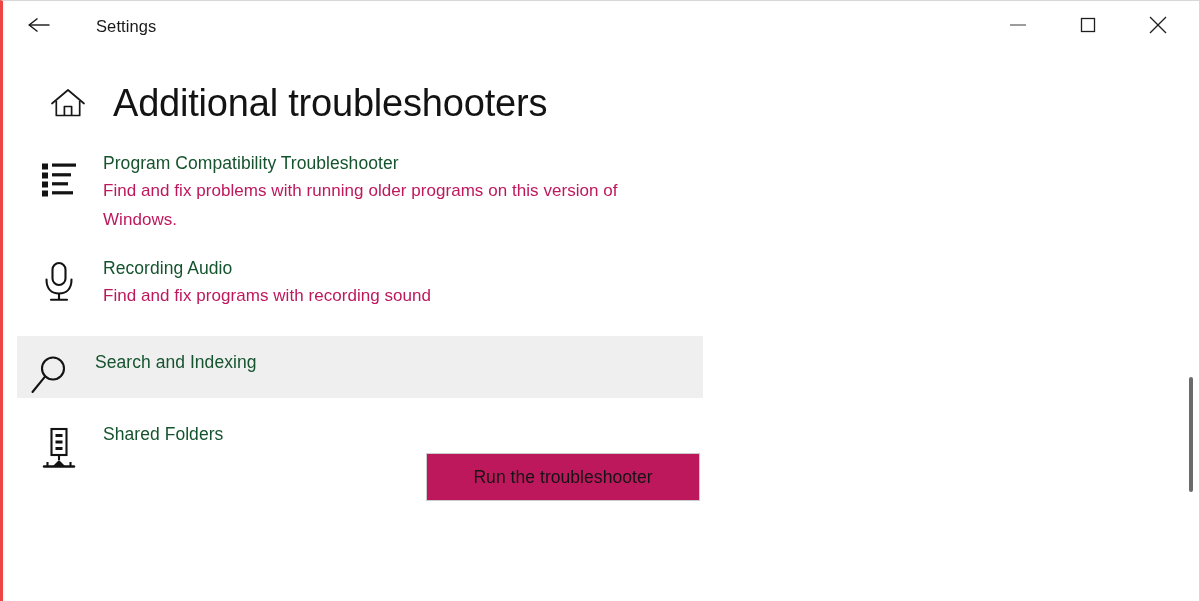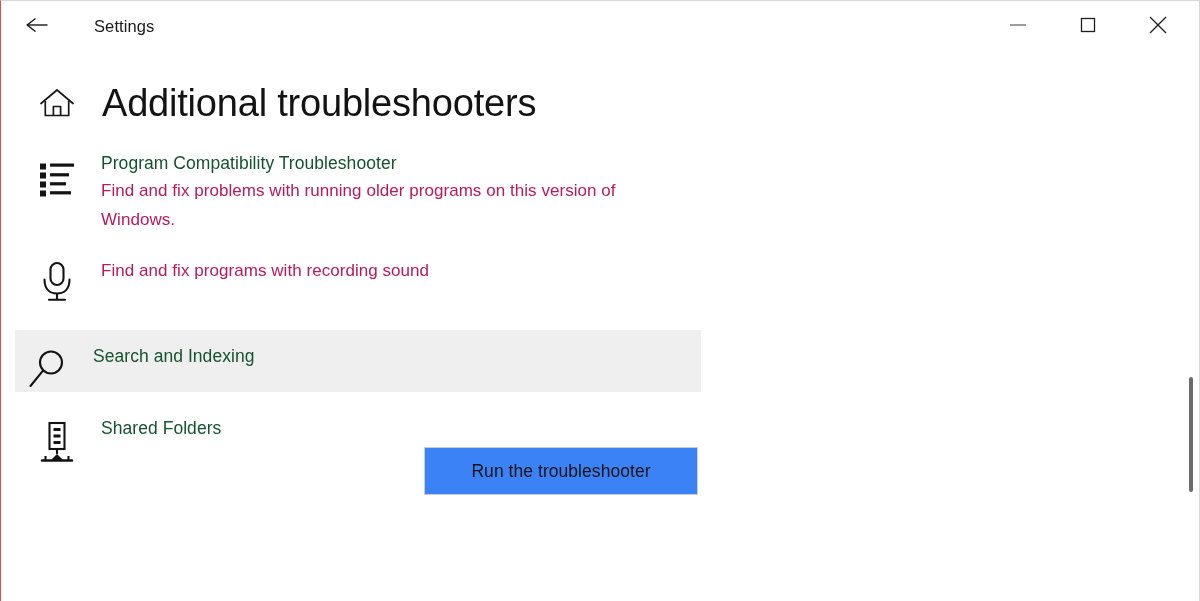--- a/index.html
+++ b/index.html
@@ -15,21 +15,21 @@
     color: #000000;
     overflow: hidden;
     position: relative;
   }
 
   
   #app-window {
     position: absolute;
     inset: 0;
     background: #ffffff;
-    border-left: 1px solid #ef4444;
+    border-left: 3px solid #ef4444;
     border-top: 1px solid #d8d8d8;
     border-right: 1px solid #d8d8d8;
     overflow: hidden;
   }
 
   
   #title-bar {
     position: absolute;
     top: 0; left: 0; right: 0;
     height: 54px;
@@ -94,20 +94,21 @@
     background: #ffffff;
   }
 
   #page-header {
     position: absolute;
     top: 20px;
     left: 0;
     display: flex;
     align-items: center;
     height: 56px;
+    padding-left: 9px;
   }
   #home-icon {
     width: 46px;
     height: 46px;
     margin-left: 33px;
     display: flex;
     align-items: center;
     justify-content: center;
   }
   #page-title {
@@ -190,21 +191,21 @@
     margin-top: 24px;
   }
   #ts-item-shared .ts-icon { padding-top: 5px; }
 
   #run-troubleshooter-button {
     position: absolute;
     left: 409px;
     top: 117px;
     width: 274px;
     height: 48px;
-    background: #3b82f6;
+    background: #be185d;
     border: 1px solid #cccccc;
     color: #141414;
     font-family: "Liberation Sans", sans-serif;
     font-size: 17.5px;
     letter-spacing: 0.05px;
     cursor: pointer;
     padding: 0;
   }
 
   
@@ -307,20 +308,21 @@
       <div class="ts-item" id="ts-item-recording">
         <div class="ts-icon">
           <svg width="40" height="44" viewBox="0 0 40 44">
             <rect x="13.5" y="3" width="13" height="22" rx="6.5" fill="none" stroke="#131313" stroke-width="2.1"></rect>
             <path d="M7.5 19.5 C7.5 29 12.8 33.5 20 33.5 C27.2 33.5 32.5 29 32.5 19.5" fill="none" stroke="#131313" stroke-width="2.1" stroke-linecap="round"></path>
             <line x1="20" y1="33.5" x2="20" y2="39.5" stroke="#131313" stroke-width="2.1"></line>
             <line x1="12" y1="39.8" x2="28" y2="39.8" stroke="#131313" stroke-width="2.1" stroke-linecap="round"></line>
           </svg>
         </div>
         <div class="ts-text">
+          <div class="ts-title">Recording Audio</div>
           <div class="ts-desc">Find and fix programs with recording sound</div>
         </div>
       </div>
 
       <div class="ts-item selected" id="ts-item-search">
         <div class="ts-icon">
           <svg width="44" height="44" viewBox="0 0 44 44">
             <circle cx="24" cy="14.5" r="11" fill="none" stroke="#131313" stroke-width="2.1"></circle>
             <line x1="16.2" y1="22.4" x2="3.5" y2="38" stroke="#131313" stroke-width="2.1" stroke-linecap="round"></line>
           </svg>

